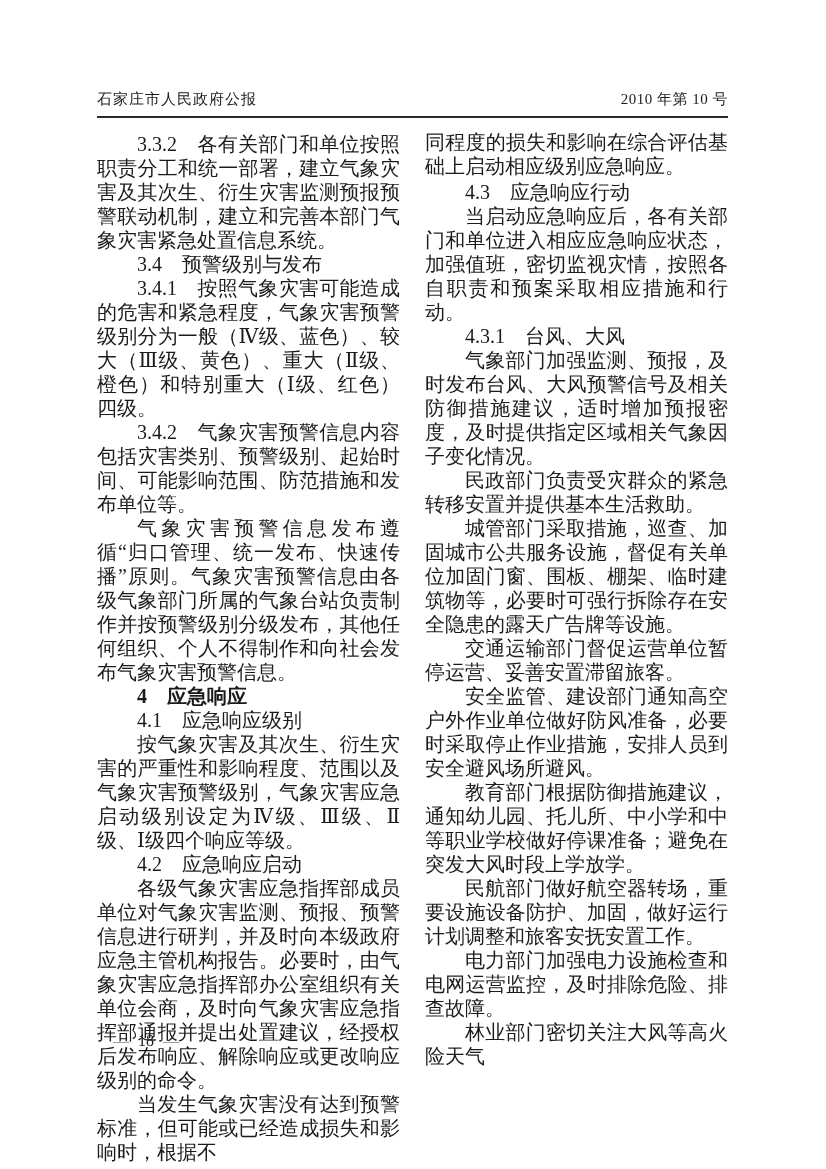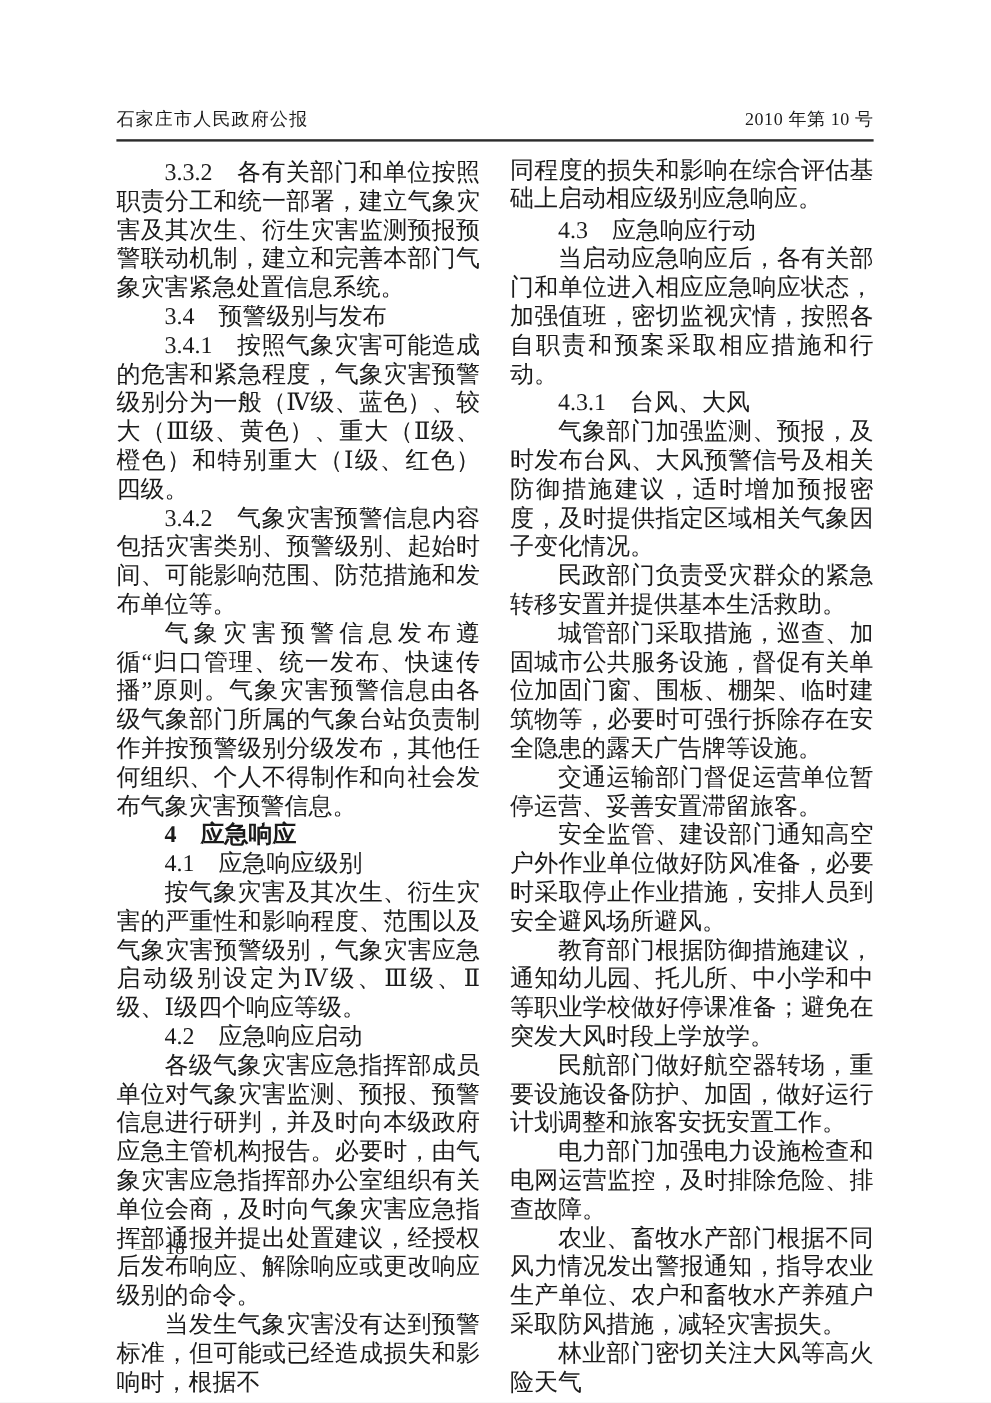--- a/index.html
+++ b/index.html
@@ -90,21 +90,20 @@
       <p>当启动应急响应后，各有关部门和单位进入相应应急响应状态，加强值班，密切监视灾情，按照各自职责和预案采取相应措施和行动。</p>
       <p class="h2">4.3.1　台风、大风</p>
       <p>气象部门加强监测、预报，及时发布台风、大风预警信号及相关防御措施建议，适时增加预报密度，及时提供指定区域相关气象因子变化情况。</p>
       <p>民政部门负责受灾群众的紧急转移安置并提供基本生活救助。</p>
       <p>城管部门采取措施，巡查、加固城市公共服务设施，督促有关单位加固门窗、围板、棚架、临时建筑物等，必要时可强行拆除存在安全隐患的露天广告牌等设施。</p>
       <p>交通运输部门督促运营单位暂停运营、妥善安置滞留旅客。</p>
       <p>安全监管、建设部门通知高空户外作业单位做好防风准备，必要时采取停止作业措施，安排人员到安全避风场所避风。</p>
       <p>教育部门根据防御措施建议，通知幼儿园、托儿所、中小学和中等职业学校做好停课准备；避免在突发大风时段上学放学。</p>
       <p>民航部门做好航空器转场，重要设施设备防护、加固，做好运行计划调整和旅客安抚安置工作。</p>
       <p>电力部门加强电力设施检查和电网运营监控，及时排除危险、排查故障。</p>
-      <p>农业、畜牧水产部门根据不同风力情况发出警报通知，指导农业生产单位、农户和畜牧水产养殖户采取防风措施，减轻灾害损失。</p>
       <p>林业部门密切关注大风等高火险天气</p>
     </div>
 
   </div>
 
   <div class="footer">
     <span class="dash">—</span><span class="num">18</span><span class="dash">—</span>
   </div>
 
 </div>

